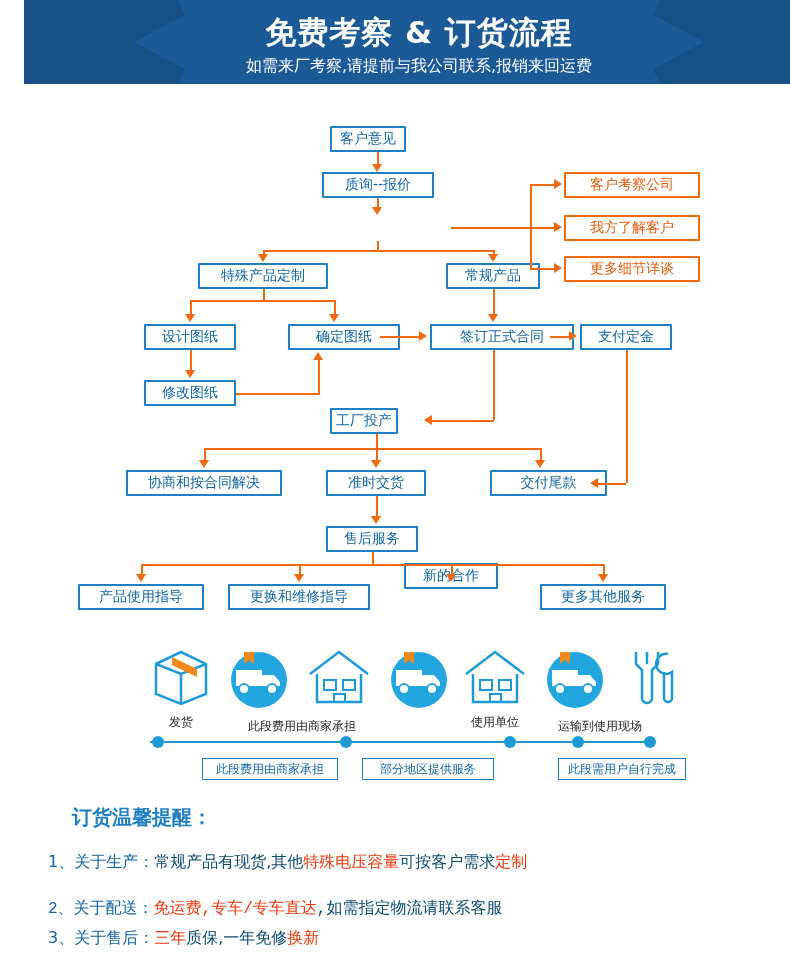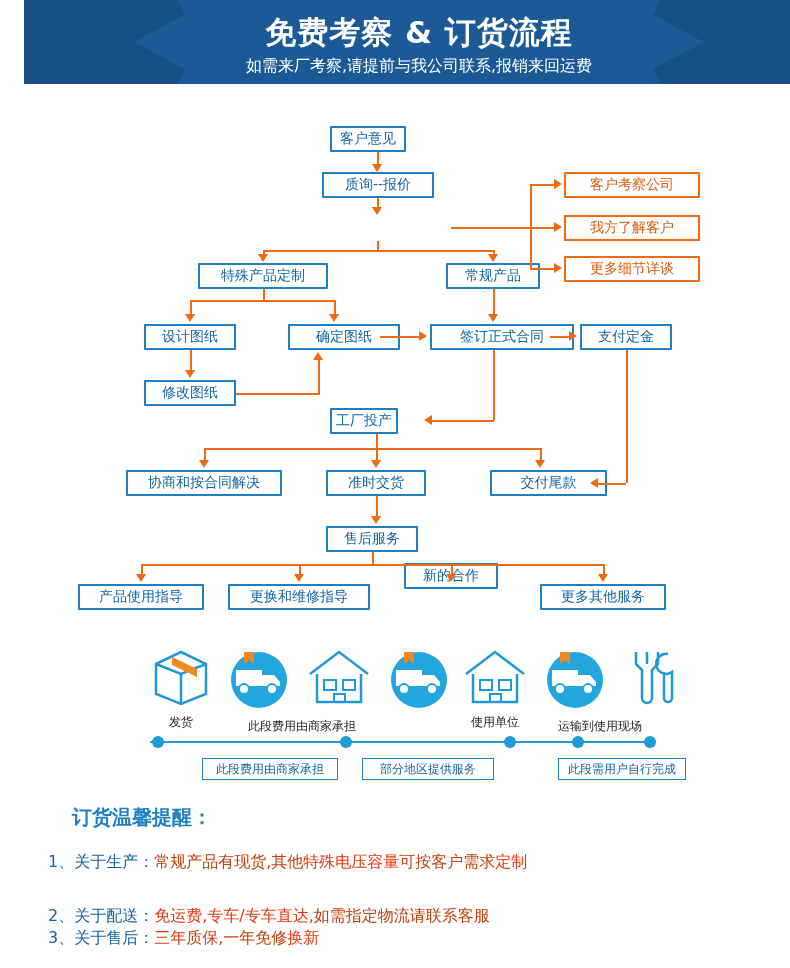--- a/index.html
+++ b/index.html
@@ -79,21 +79,21 @@
   }
 
   
   .notes{position:absolute;left:0;top:790px;width:790px;height:178px;}
   .notes-title{
     position:absolute;left:48px;top:14px;color:#1f7fc4;font-size:20px;font-weight:bold;margin-left:24px;
   }
   .note-row{
     position:absolute;left:48px;font-size:16px;color:#1364a0;white-space:nowrap;
   }
-  .note-row .body{color:#c2410c;margin-top:44px;}
+  .note-row .body{color:#0c4a6e;margin-top:44px;}
   .note-row .hl{color:#e8380d;}
   .note-row .lbl{color:#1364a0;}
 </style>
 </head>
 <body>
 
 <div class="header">
   <div class="corner-tl"></div>
   <div class="corner-tr"></div>
   <div class="corner-bl"></div>
@@ -288,20 +288,20 @@
   <div class="tag" style="left:518px;width:128px;margin-left:40px;">此段需用户自行完成</div>
 </div>
 
 <div class="notes">
   <div class="notes-title">订货温馨提醒：</div>
 
   <div class="note-row" style="top:62px;">
     <span class="lbl">1、</span><span class="lbl">关于生产：</span><span class="body">常规产品有现货,其他</span><span class="hl">特殊电压容量</span><span class="body">可按客户需求</span><span class="hl">定制</span>
   </div>
 
-  <div class="note-row" style="top:116px;">
+  <div class="note-row" style="top:108px;font-family:Liberation Mono, monospace;">
     <span class="lbl">2、</span><span class="lbl">关于配送：</span><span class="hl">免运费,专车/专车直达</span><span class="body">,如需指定物流请联系客服</span>
   </div>
 
   <div class="note-row" style="top:138px;">
     <span class="lbl">3、</span><span class="lbl">关于售后：</span><span class="hl">三年</span><span class="body">质保,一年免修</span><span class="hl">换新</span>
   </div>
 </div>
 
 </body></html>

